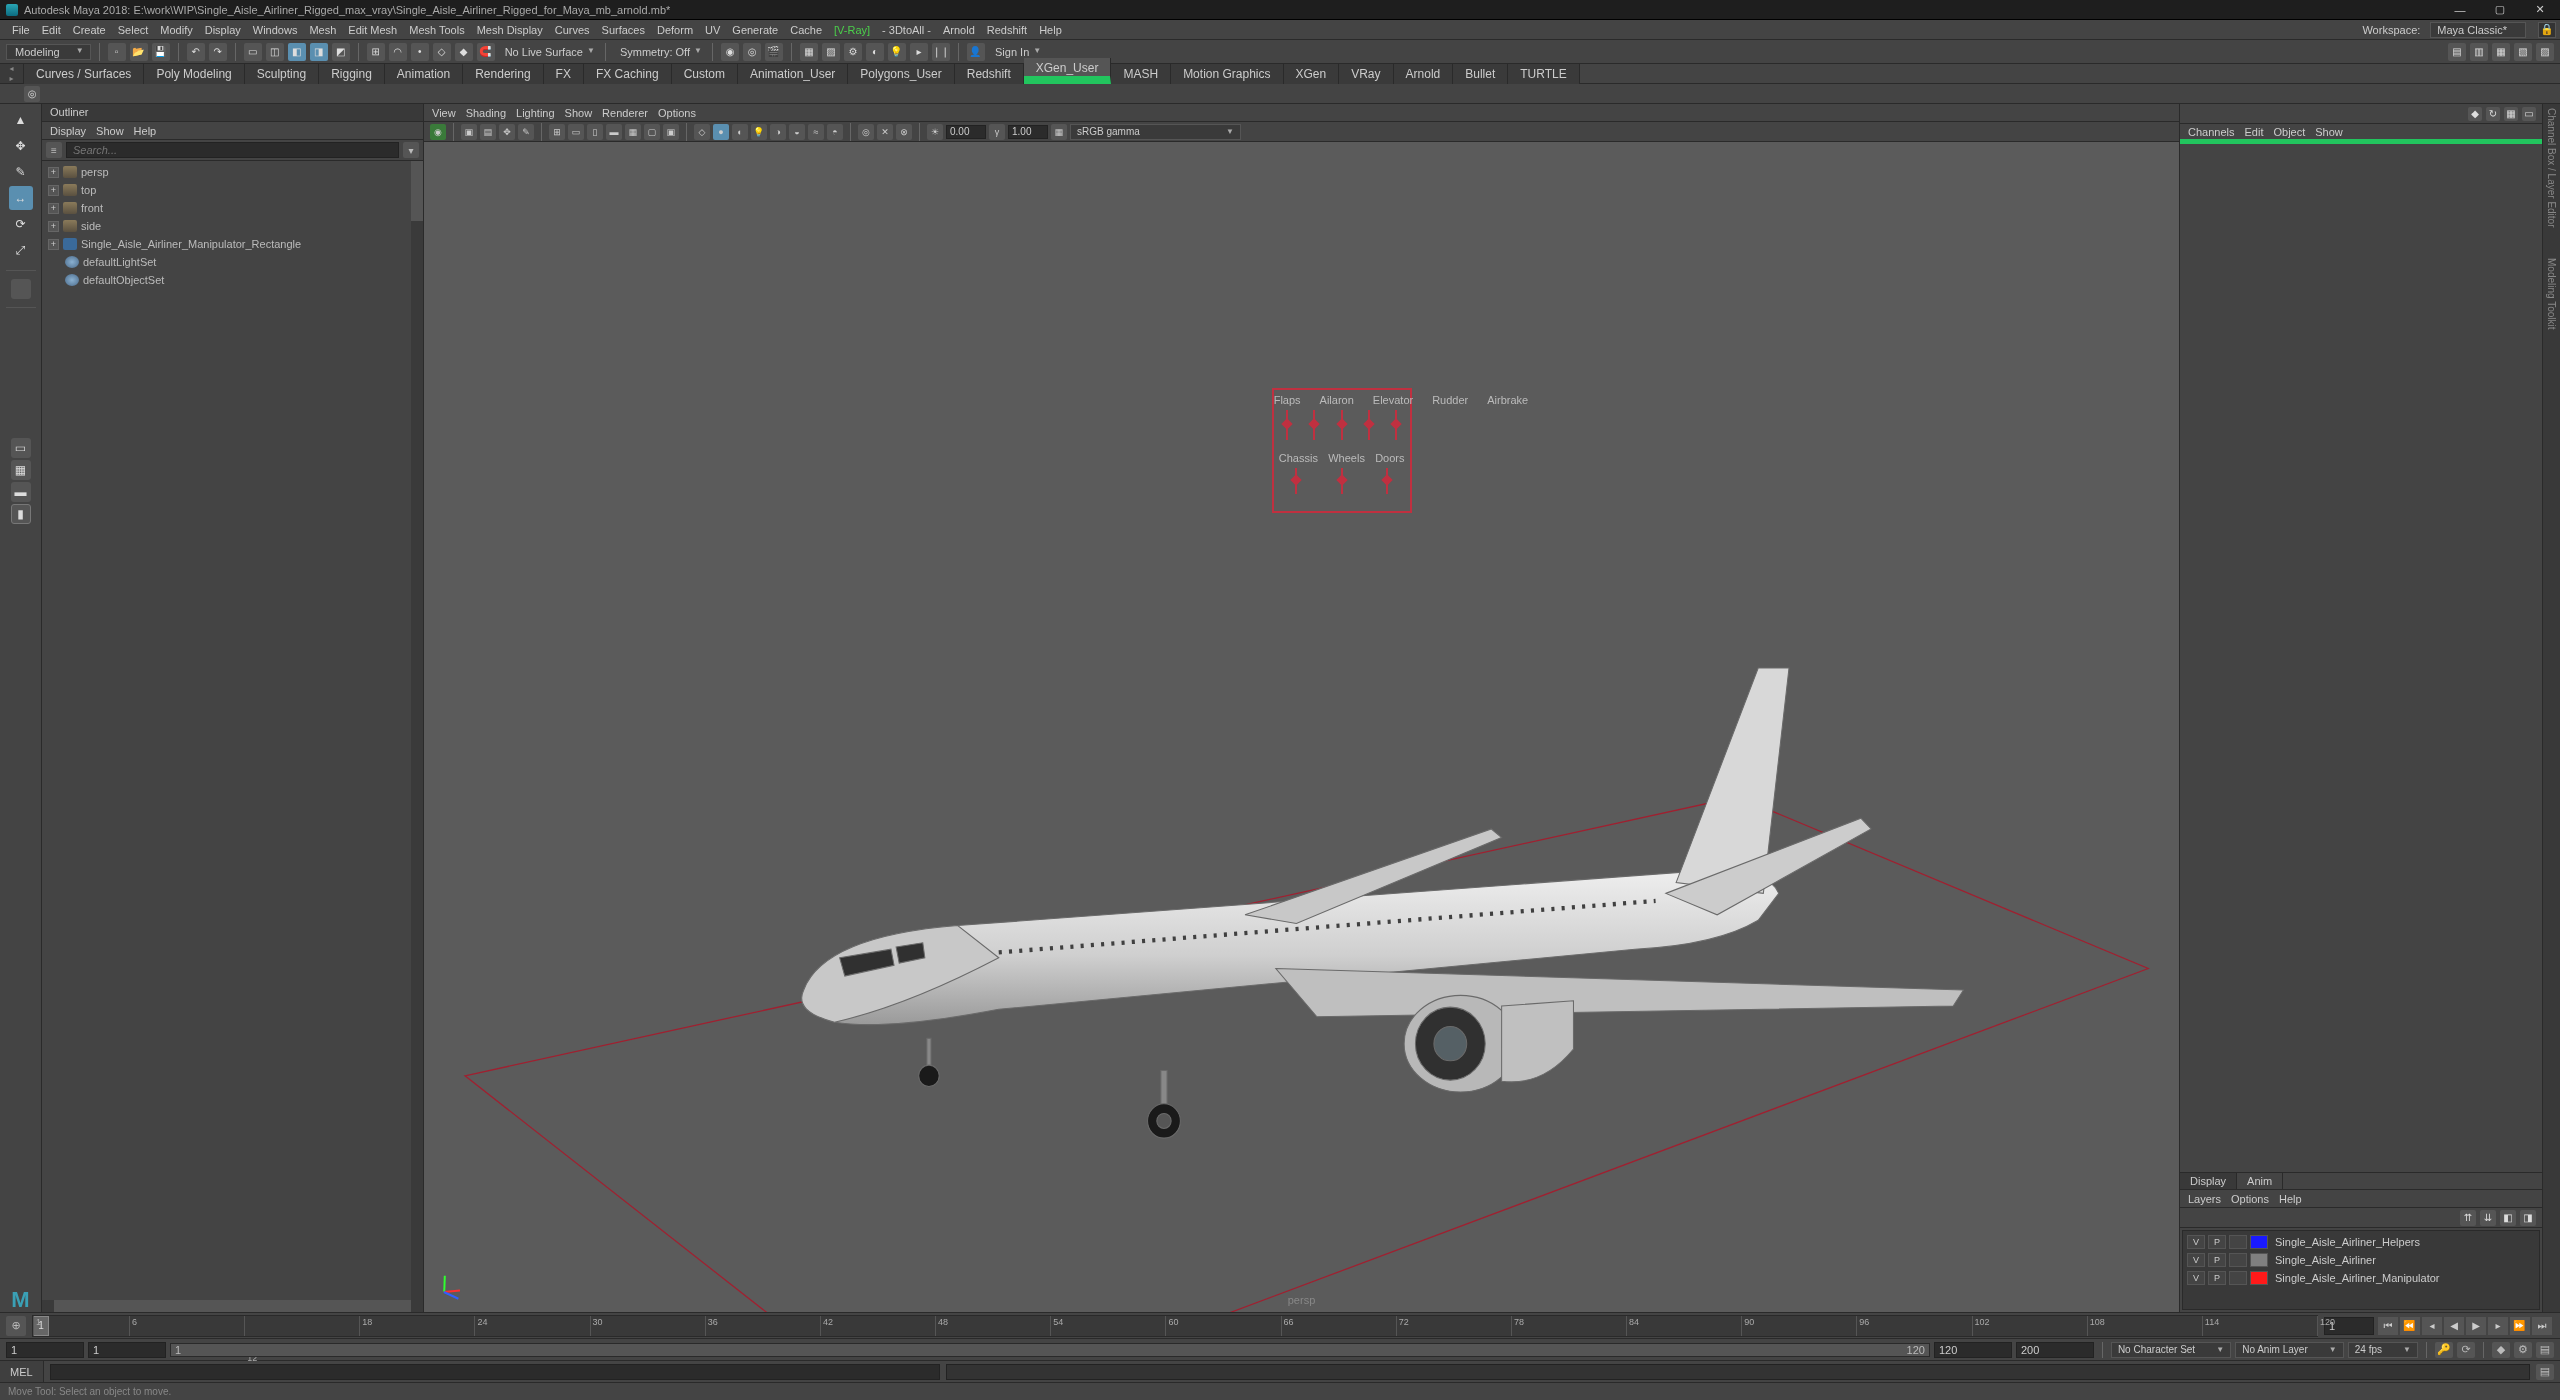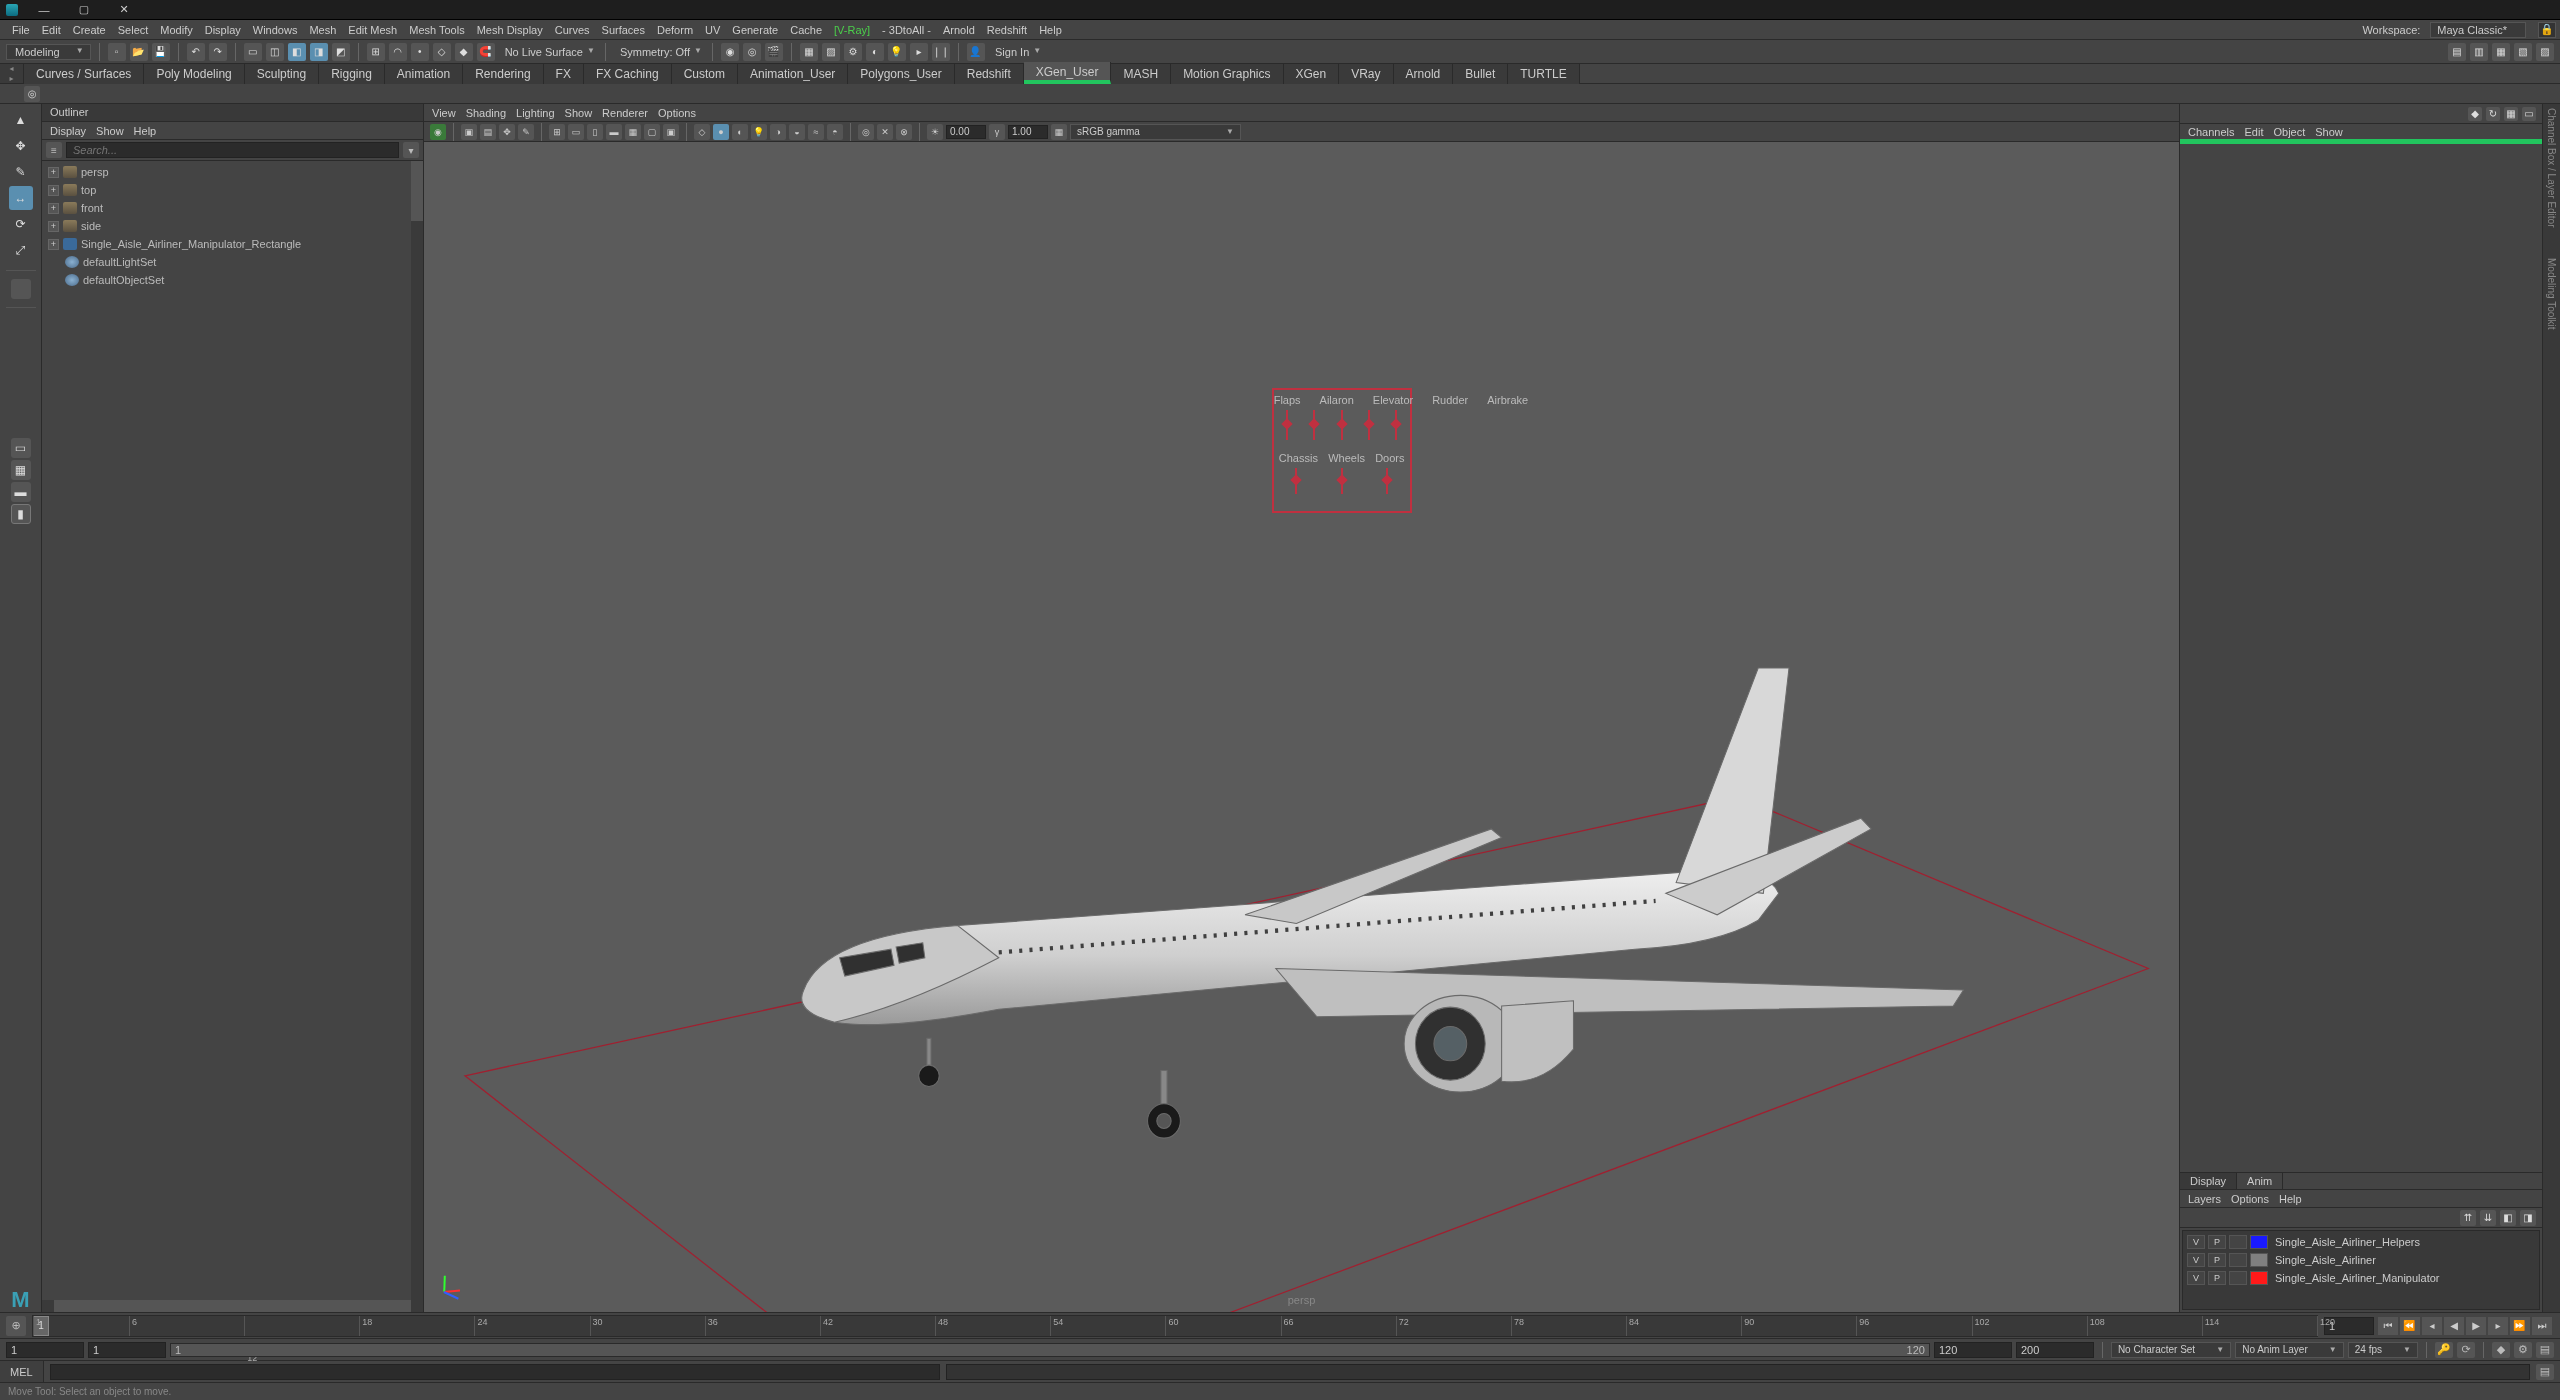--- a/index.html
+++ b/index.html
@@ -28,21 +28,21 @@
 .slabel { color: #ccc; padding: 0 6px; }
 .sdrop { padding-right: 14px; position: relative; }
 .sdrop::after { content: "▼"; position: absolute; right: 2px; font-size: 8px; color: #aaa; }
 .shelfrow .spacer { flex: 1; }
 
 .shelftabs-row { background: #444; height: 20px; display: flex; border-bottom: 1px solid #2a2a2a; }
 .left-tabs-ctrl { width: 24px; background: #3a3a3a; border-right: 1px solid #2a2a2a; display:flex; flex-direction:column; }
 .left-tabs-ctrl div { flex:1; display:flex; align-items:center; justify-content:center; font-size:8px; color:#888; }
 .shelftabs { display: flex; align-items: flex-end; height: 20px; }
 .stab { padding: 3px 12px; background: #3a3a3a; color: #ccc; border-right: 1px solid #2a2a2a; cursor: default; font-size: 12px; }
-.stab.active { background: #555; border-bottom: 4px solid #22c55e; padding-bottom: 1px; }
+.stab.active { background: #555; border-bottom: 8px solid #22c55e; padding-bottom: 1px; }
 
 .shelficons { background: #444; height: 20px; display: flex; align-items: center; padding-left: 24px; gap: 3px; border-bottom: 1px solid #2a2a2a; }
 .shelficons .sicon { width: 16px; height: 16px; }
 
 .mainrow { flex: 1; display: flex; background: #444; min-height: 0; }
 
 .toolbox { width: 42px; background: #444; border-right: 1px solid #2a2a2a; display: flex; flex-direction: column; align-items: center; padding-top: 4px; gap: 2px; }
 .tbtn { width: 24px; height: 24px; display: flex; align-items: center; justify-content: center; border-radius: 3px; color:#ddd; font-size:12px; }
 .tbtn.sel { background: #5a8fb0; }
 .tdiv { height: 1px; width: 30px; background: #555; margin: 6px 0; }
@@ -138,20 +138,21 @@
 
 .scene-svg { position:absolute; inset:0; width:100%; height:100%; }
 .rig { position: absolute; }
 
 </style>
 </head>
 <body>
 
 <div class="titlebar">
   <div class="app-icon"></div>
+  <div class="title-text">Autodesk Maya 2018: E:\work\WIP\Single_Aisle_Airliner_Rigged_max_vray\Single_Aisle_Airliner_Rigged_for_Maya_mb_arnold.mb*</div>
   <div class="win-controls">
     <div class="win-btn">—</div>
     <div class="win-btn">▢</div>
     <div class="win-btn win-close">✕</div>
   </div>
 </div>
 
 <div class="menubar">
   <span id="menus-container"><span class="m">File</span><span class="m">Edit</span><span class="m">Create</span><span class="m">Select</span><span class="m">Modify</span><span class="m">Display</span><span class="m">Windows</span><span class="m">Mesh</span><span class="m">Edit Mesh</span><span class="m">Mesh Tools</span><span class="m">Mesh Display</span><span class="m">Curves</span><span class="m">Surfaces</span><span class="m">Deform</span><span class="m">UV</span><span class="m">Generate</span><span class="m">Cache</span><span class="m vray">[V-Ray]</span><span class="m">- 3DtoAll -</span><span class="m">Arnold</span><span class="m">Redshift</span><span class="m">Help</span></span>
   <span class="spacer"></span>

